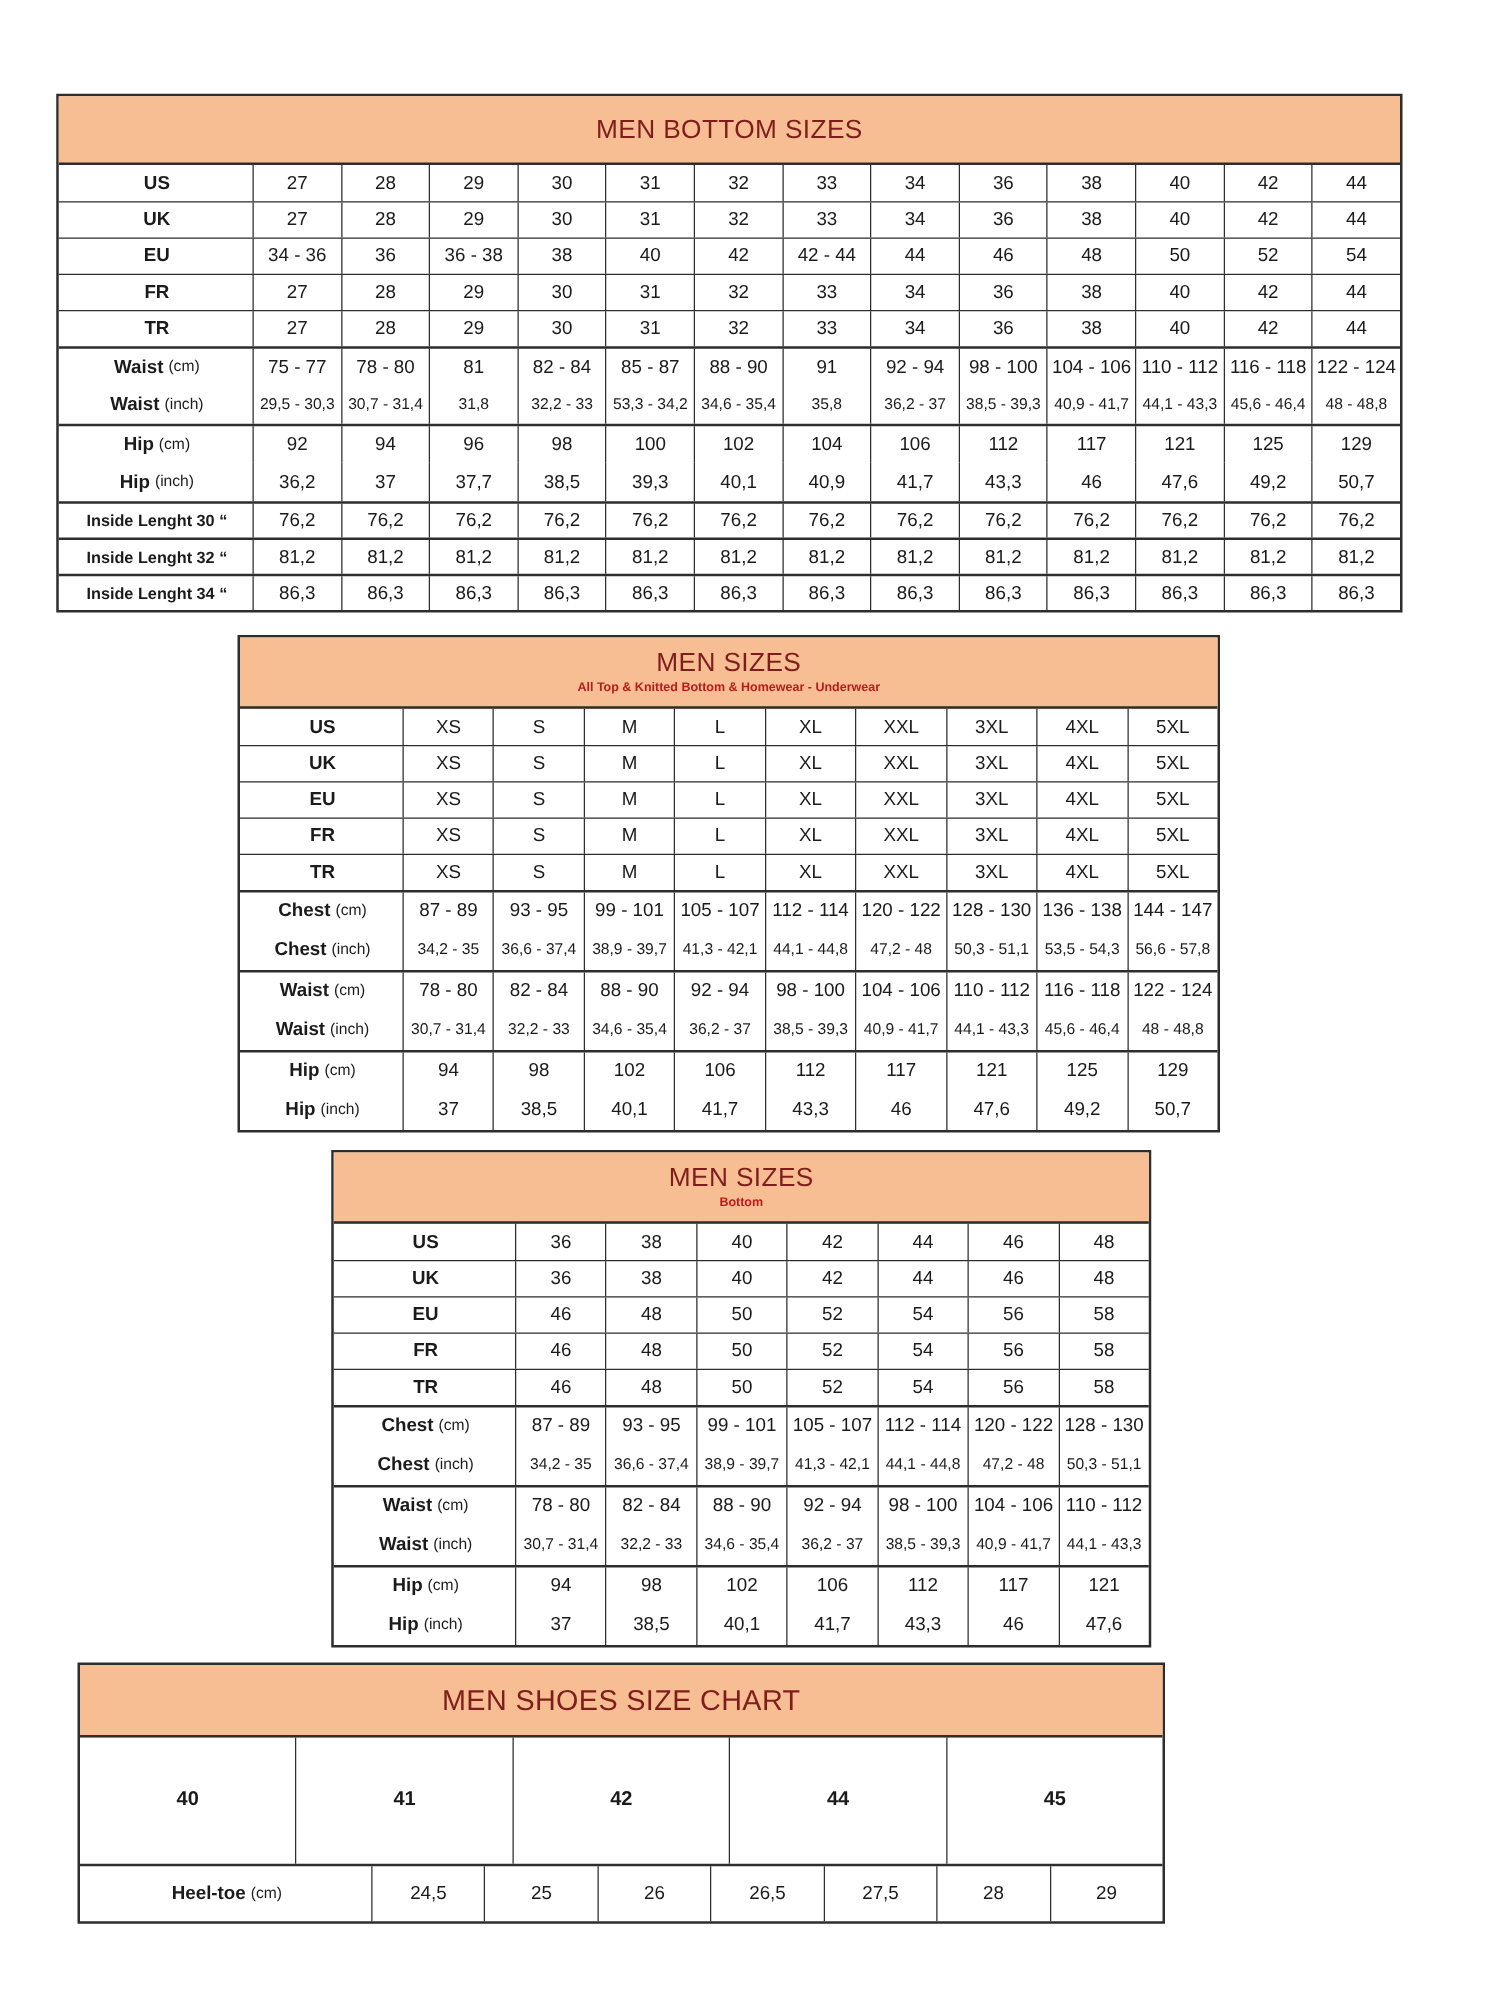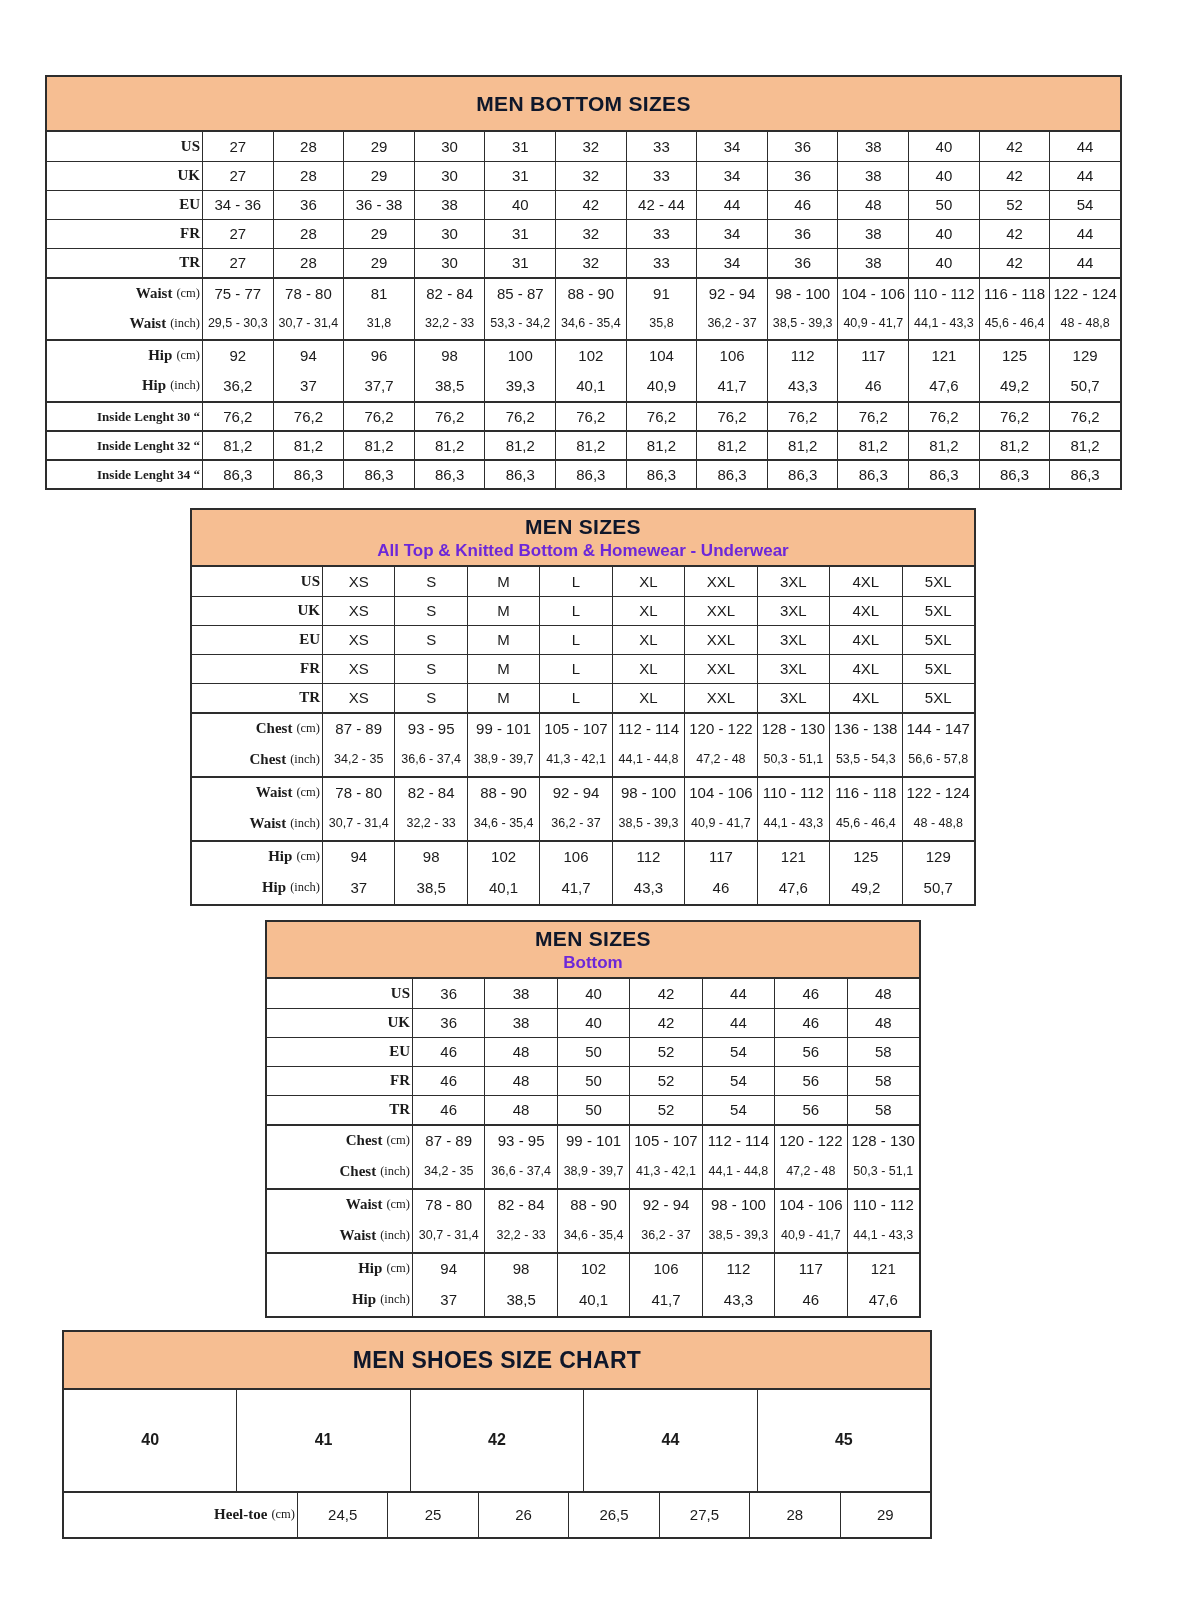--- a/index.html
+++ b/index.html
@@ -9,36 +9,36 @@
     -webkit-font-smoothing:antialiased;
   }
   .size-table{
     position:absolute;background:#ffffff;
     border:2px solid #2d2d2d;box-sizing:border-box;
   }
   .thead{
     background:#f6be92;border-bottom:2px solid #2d2d2d;
     display:flex;flex-direction:column;align-items:center;justify-content:center;
   }
-  .ttitle{font-weight:bold;font-size:21px;letter-spacing:.3px;color:#0f172a;}
-  .tsub{font-weight:bold;font-size:17px;margin-top:2px;color:#6d28d9;}
+  .ttitle{font-weight:normal;font-size:21px;letter-spacing:.3px;color:#7f1d1d;}
+  .tsub{font-weight:bold;font-size:10px;margin-top:2px;color:#b91c1c;}
   .tbody{display:flex;flex-direction:column;}
   .trow{display:flex;align-items:stretch;border-top:1px solid #2d2d2d;box-sizing:border-box;}
   .tbody .trow:first-child{border-top:none;}
   .trow.group{border-top:2px solid #2d2d2d;}
   .trow.cont{border-top:none;}
   .tcell{
     display:flex;align-items:center;justify-content:center;
     border-left:1px solid #2d2d2d;box-sizing:border-box;
     flex:1 1 0;font-size:15px;padding:0 2px;text-align:center;line-height:1.05;
   }
   .tcell:first-child{border-left:none;}
   .label-cell{
-    flex:0 0 auto;justify-content:flex-end;padding-left:4px;
-    font-weight:bold;font-size:15px;font-family:Liberation Serif, serif;
+    flex:0 0 auto;justify-content:center;padding-left:4px;
+    font-weight:bold;font-size:15px;
   }
   .label-unit{font-weight:normal;font-size:12.5px;margin-left:4px;}
   .small-label .label-text{font-size:13px;}
   .small-vals .tcell:not(.label-cell){font-size:12.5px;text-align:center;}
   .bold-vals .tcell:not(.label-cell){font-weight:bold;font-size:16px;}
 
   
   .t1{left:45px;top:75px;width:1077px;}
   .t1 .thead{height:53px;}
   .t1 .trow{height:29px;}

